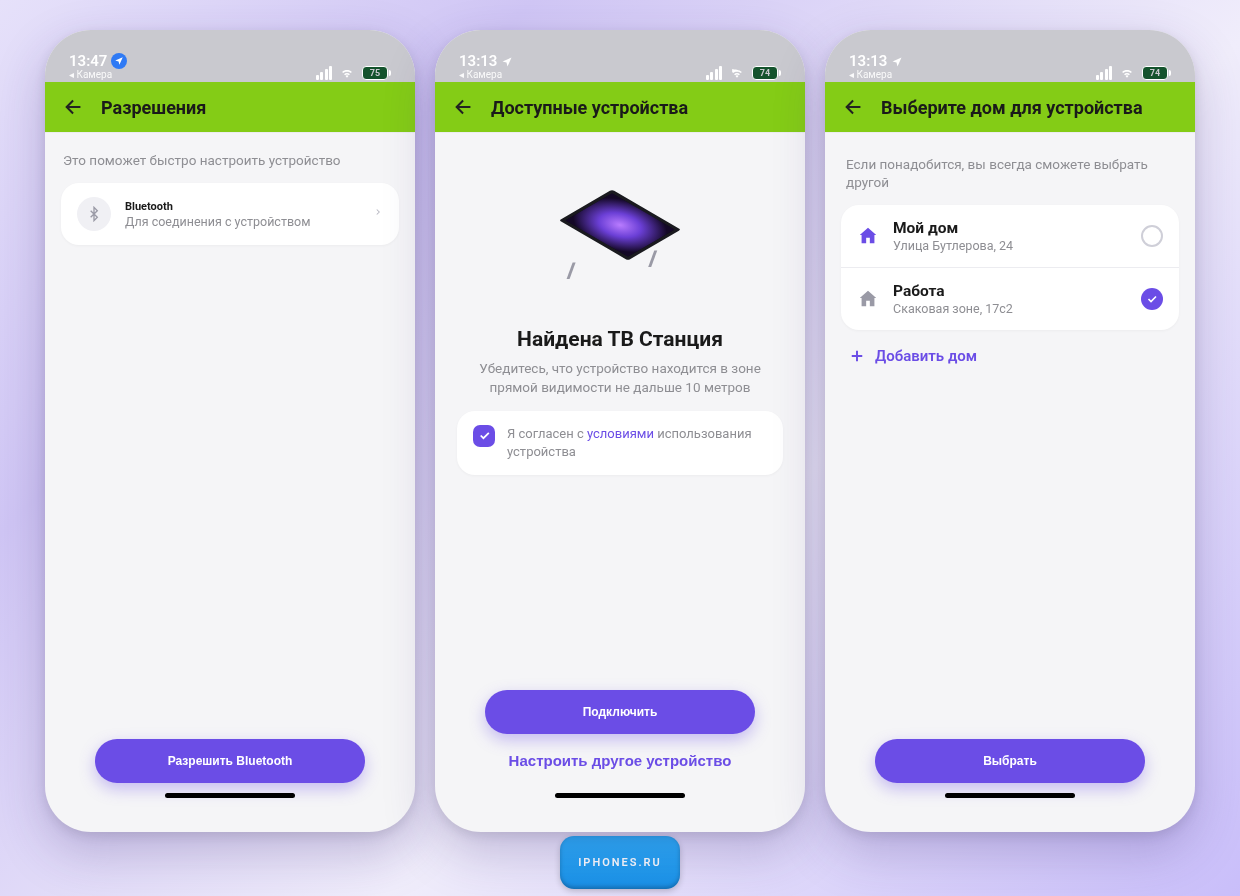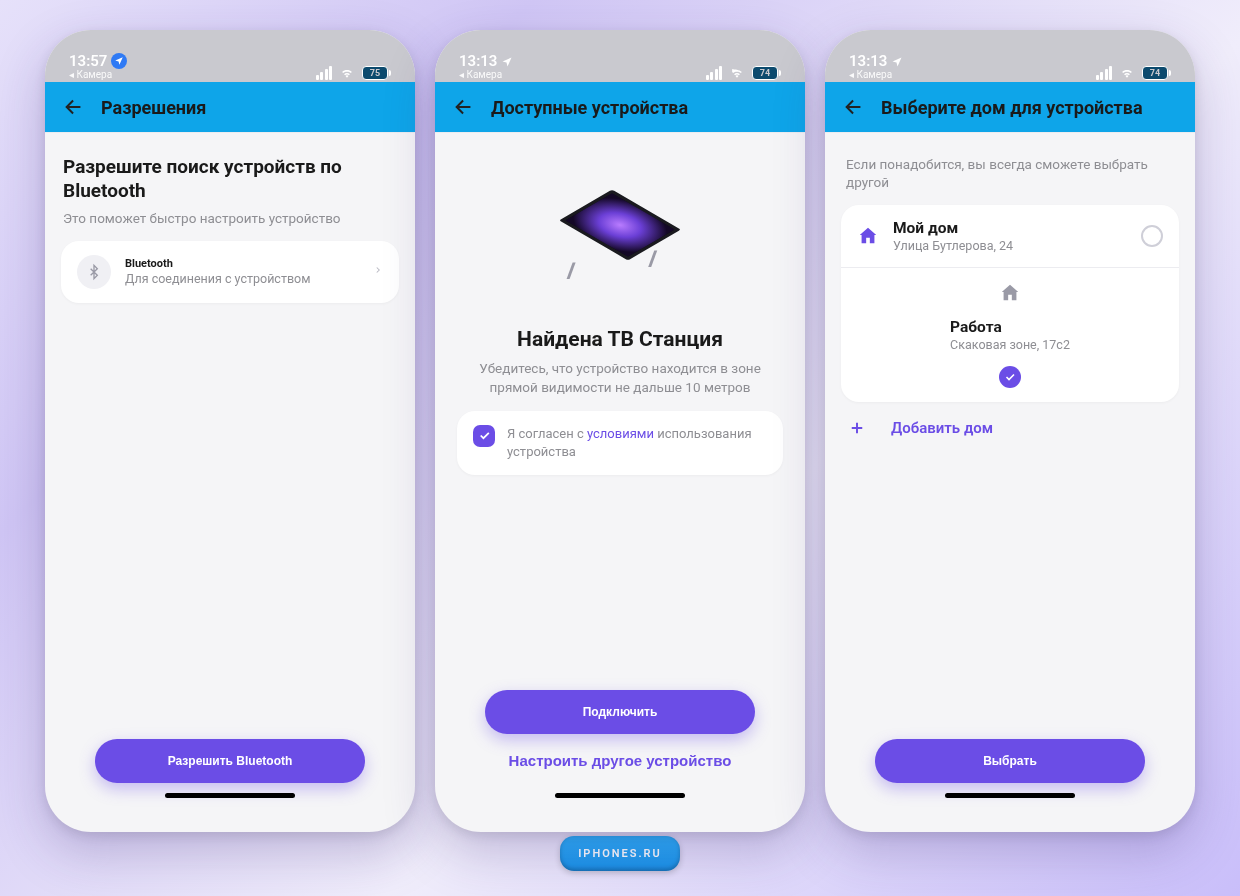--- a/index.html
+++ b/index.html
@@ -63,26 +63,26 @@
   .sig-bars { display:flex; align-items:flex-end; gap:1.5px; }
   .sig-bars span { width:3px; background:#fff; border-radius:1px; }
   .sig-bars span:nth-child(1){height:5px} .sig-bars span:nth-child(2){height:8px}
   .sig-bars span:nth-child(3){height:11px} .sig-bars span:nth-child(4){height:14px}
   .batt {
     display:flex; align-items:center; gap:1px;
   }
   .batt-body {
     width:26px; height:14px; border:1.5px solid #fff; border-radius:4px;
     position:relative; display:flex; align-items:center; justify-content:center;
-    font-size:9px; font-weight:700; color:var(--status-gray); background:#0c4a6e;
+    font-size:9px; font-weight:700; color:var(--status-gray); background:#14532d;
   }
   .batt-tip { width:2px; height:6px; background:#fff; border-radius:0 2px 2px 0;}
   
   .navhead {
-    background:#0ea5e9;
+    background:#84cc16;
     display:flex; align-items:center; gap:16px;
     padding: 14px 18px;
     border-bottom:1px solid var(--divider);
   }
   .back-arrow { width:22px; height:22px; display:flex; align-items:center; justify-content:center; color:#222;}
   .navtitle { font-size:18px; font-weight:700; color:var(--text-dark); }
   .content { flex:1; display:flex; flex-direction:column; padding: 16px; overflow:hidden;}
   .h1 { font-size:19px; font-weight:700; color:var(--text-dark); margin:6px 2px 4px; line-height:1.25;}
   .sub { font-size:13.5px; color:var(--text-muted); margin:2px 2px 14px; line-height:1.35;}
   .card {
@@ -121,53 +121,53 @@
   .checkbox {
     width:22px; height:22px; border-radius:7px; background:var(--accent);
     display:flex; align-items:center; justify-content:center; flex-shrink:0;
   }
   .agree-text { font-size:13px; color:var(--text-muted); line-height:1.4; }
   .agree-text .link { color:var(--accent); }
   
   .info { font-size:13.5px; color:var(--text-muted); margin:6px 5px 14px; line-height:1.35;}
   .home-list { background:var(--bg-card); border-radius:18px; overflow:hidden; box-shadow:0 1px 3px rgba(0,0,0,.04);}
   .home-row { display:flex; align-items:center; gap:14px; padding:14px 16px; }
-  .home-row + .home-row { border-top:1px solid var(--divider);flex-direction:column; }
+  .home-row + .home-row { border-top:1px solid var(--divider); }
   .home-icon { width:22px; height:22px; display:flex; align-items:center; justify-content:center;}
   .home-txt { flex:1; }
   .home-name { font-size:15.5px; font-weight:700; color:var(--text-dark);}
   .home-addr { font-size:12.5px; color:var(--text-muted); margin-top:1px;}
   .radio-empty { width:22px; height:22px; border-radius:50%; border:2px solid #cfcfd8;}
   .radio-checked {
     width:22px; height:22px; border-radius:50%; background:var(--accent);
     display:flex; align-items:center; justify-content:center;
   }
-  .add-row { display:flex; align-items:center; gap:24px; padding:16px 6px; color:var(--accent); font-weight:600; font-size:15px;}
+  .add-row { display:flex; align-items:center; gap:8px; padding:16px 6px; color:var(--accent); font-weight:600; font-size:15px;}
   .plus { width:20px; height:20px; display:flex; align-items:center; justify-content:center;}
   .s3 .bottom { padding-bottom:10px; }
   
   .wm {
     margin-top:4px;
     background: linear-gradient(180deg,#2ab4ff,#1a8fe6);
     color:#fff; font-size:11px; letter-spacing:2px; font-weight:600;
-    padding:11px 18px; border-radius:14px;
+    padding:20px 18px; border-radius:14px;
     box-shadow: inset 0 -2px 4px rgba(0,0,0,.25), 0 2px 6px rgba(0,0,0,.2);
     text-align: center;
   }
 </style>
 </head>
 <body>
 
 <div class="phones">
 
   <div class="phone s1">
     <div class="statusbar">
       <div class="sb-left">
         <div class="sb-time-row">
-          <span>13:57</span>
+          <span>13:47</span>
           <span class="loc-badge">
             <svg width="10" height="10" viewBox="0 0 24 24" fill="#fff">
                 <path d="M3 11l18-8-8 18-2-8-8-2z"></path>
               </svg>
           </span>
         </div>
         <span class="sb-back">◂ Камера</span>
       </div>
       <div class="sb-right">
         <div class="sig-bars">
@@ -191,21 +191,20 @@
     <div class="navhead">
       <div class="back-arrow">
         <svg width="22" height="22" viewBox="0 0 24 24" fill="none" stroke="currentColor" stroke-width="2.2">
             <path d="M19 12H5m6-7l-7 7 7 7"></path>
           </svg>
       </div>
       <div class="navtitle">Разрешения</div>
     </div>
 
     <div class="content">
-      <div class="h1">Разрешите поиск устройств по Bluetooth</div>
       <div class="sub">Это поможет быстро настроить устройство</div>
 
       <div class="card bt-row">
         <div class="bt-icon">
           <svg width="16" height="20" viewBox="0 0 24 24" fill="none" stroke="currentColor" stroke-width="2">
               <path d="M7 7l10 10-5 5V2l5 5L7 17"></path>
             </svg>
         </div>
         <div class="bt-text">
           <div class="bt-title">Bluetooth</div>

